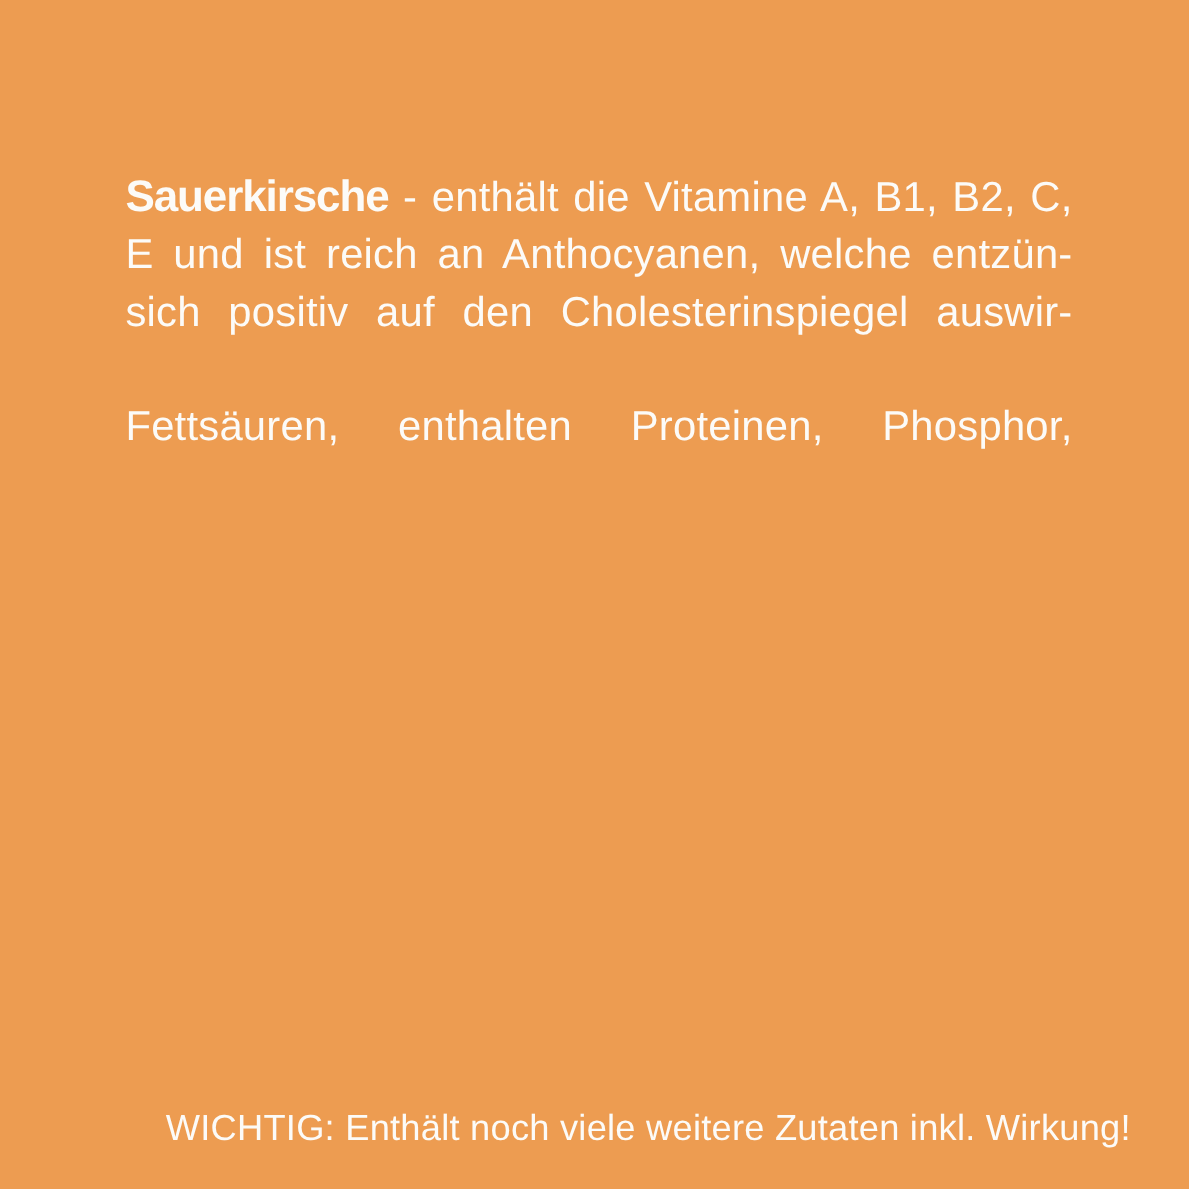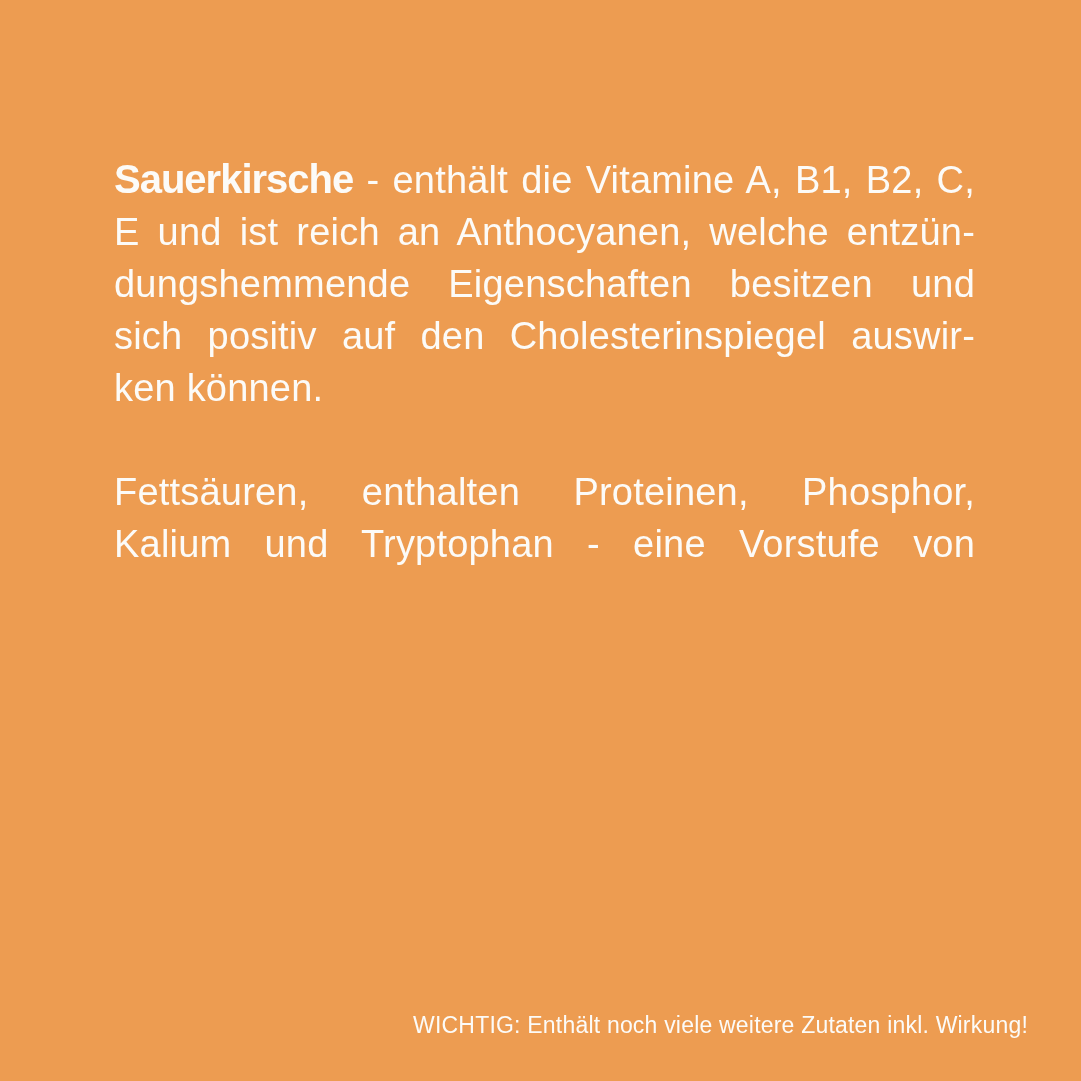--- a/index.html
+++ b/index.html
@@ -42,45 +42,42 @@
   .ingredient {
     font-weight: 700;
     font-stretch: condensed;
     font-size: 40px;
     letter-spacing: -1px;
   }
   .footer-note {
     position: absolute;
     top: 1007px;
     right: 53px;
-    font-size: 23px;
+    font-size: 33px;
     font-weight: 300;
     line-height: 36px;
     letter-spacing: 0.2px;
     text-align: right;
   }
 </style>
 </head>
 <body style="background: rgb(237, 156, 81);">
 
 <div class="poster" style="color: rgb(252, 251, 248);">
 
   <div class="text-block">
 
     <div class="paragraph">
       <div class="line"><span class="ingredient">Sauerkirsche</span><span> - enthält die Vitamine A, B1, B2, C,</span></div>
       <div class="line">E und ist reich an Anthocyanen, welche entzün-</div>
-      <div class="line">dungshemmende Eigenschaften besitzen und</div>
       <div class="line">sich positiv auf den Cholesterinspiegel auswir-</div>
-      <div class="line last">ken können.</div>
     </div>
 
     <div class="paragraph">
       <div class="line">Fettsäuren, enthalten Proteinen, Phosphor,</div>
-      <div class="line">Kalium und Tryptophan - eine Vorstufe von</div>
     </div>
 
 
   </div>
 
   <div class="footer-note">WICHTIG: Enthält noch viele weitere Zutaten inkl. Wirkung!</div>
 
 </div>
 
 </body></html>

